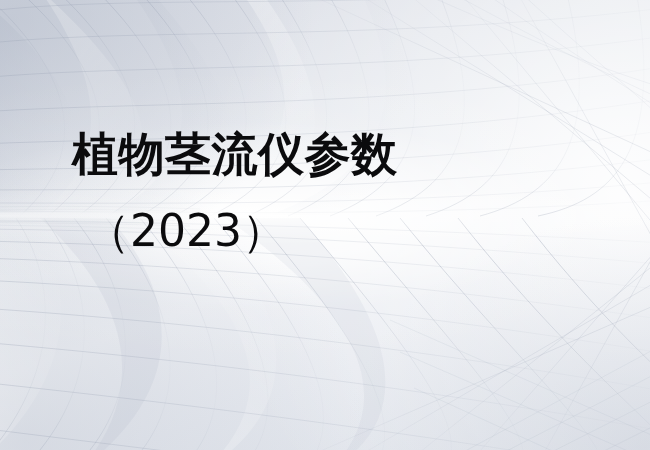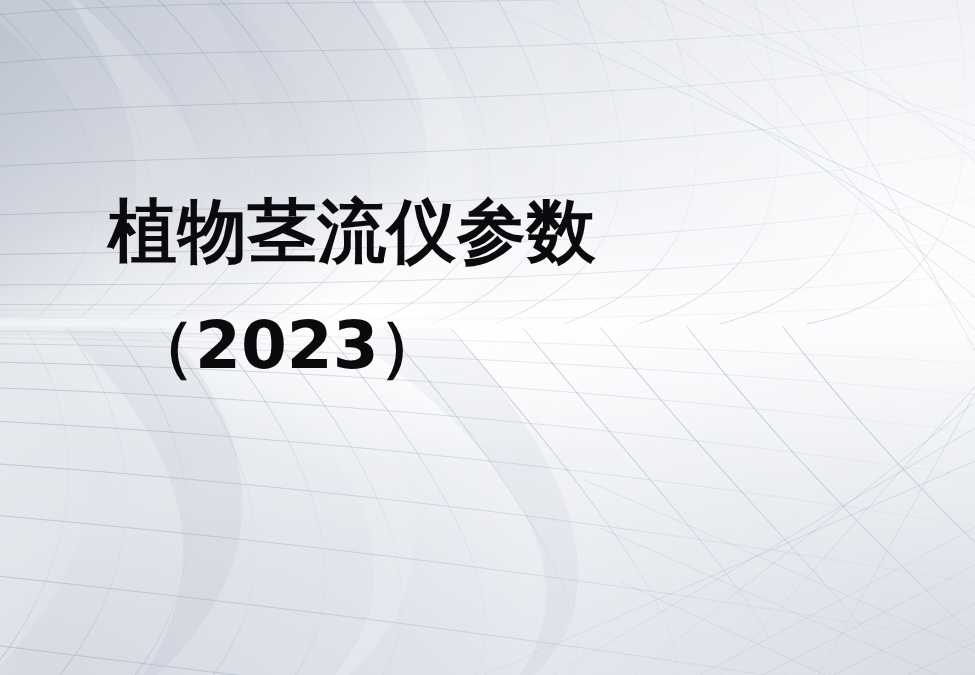--- a/index.html
+++ b/index.html
@@ -89,21 +89,21 @@
     font-weight: bold;
     line-height: 1.16;
     color: #0b0b0d;
     letter-spacing: 0.5px;
     white-space: nowrap;
   }
   .title-line-sub {
     margin-top: 26px;
     margin-left: 14px;
     font-size: 44px;
-    font-weight: bold;
+    font-weight: normal;
     line-height: 1.1;
     color: #0b0b0d;
     letter-spacing: 0px;
     white-space: nowrap;
   }
 </style>
 </head>
 <body>
 
 <div id="slide">

